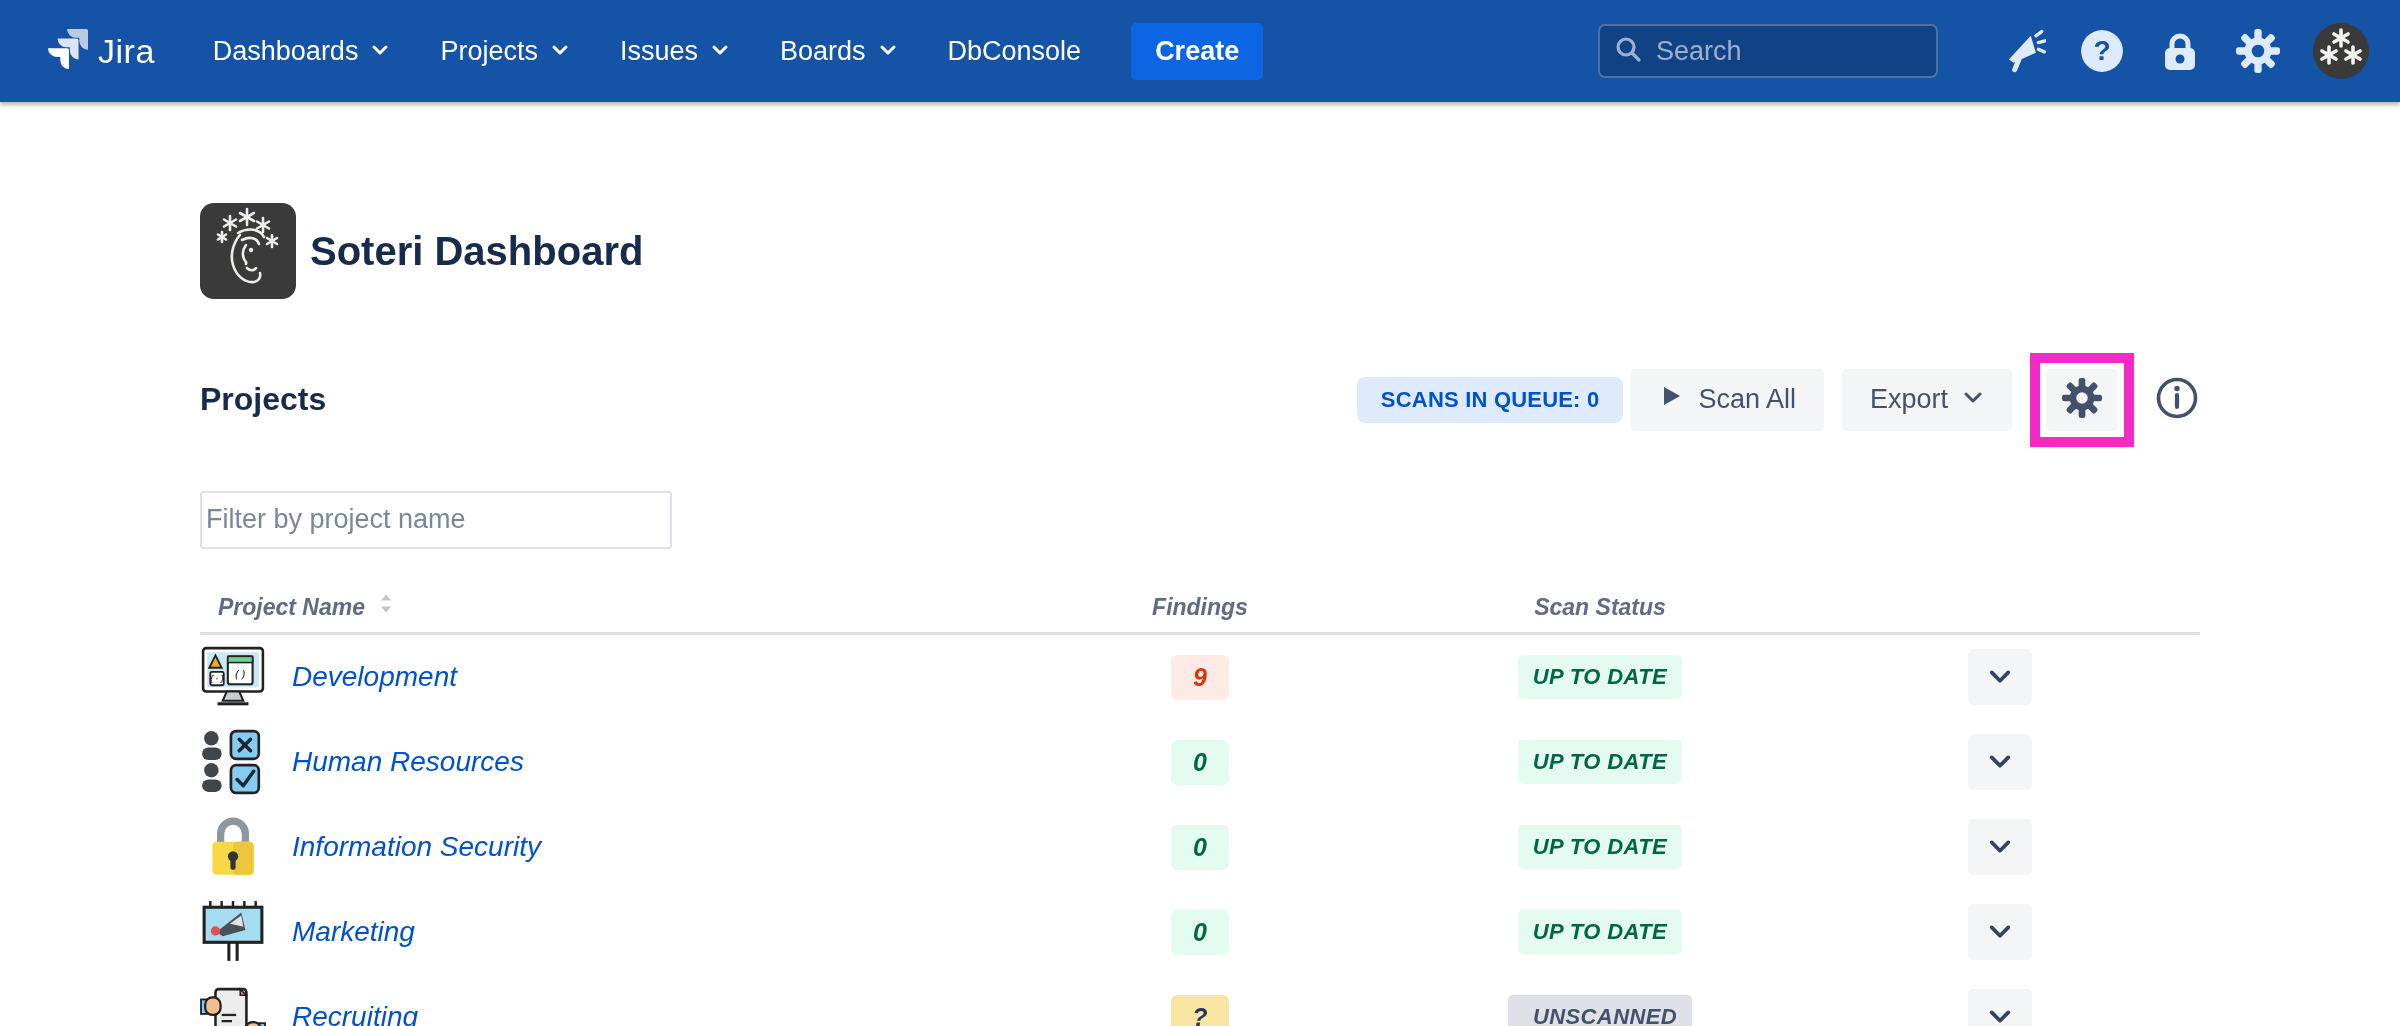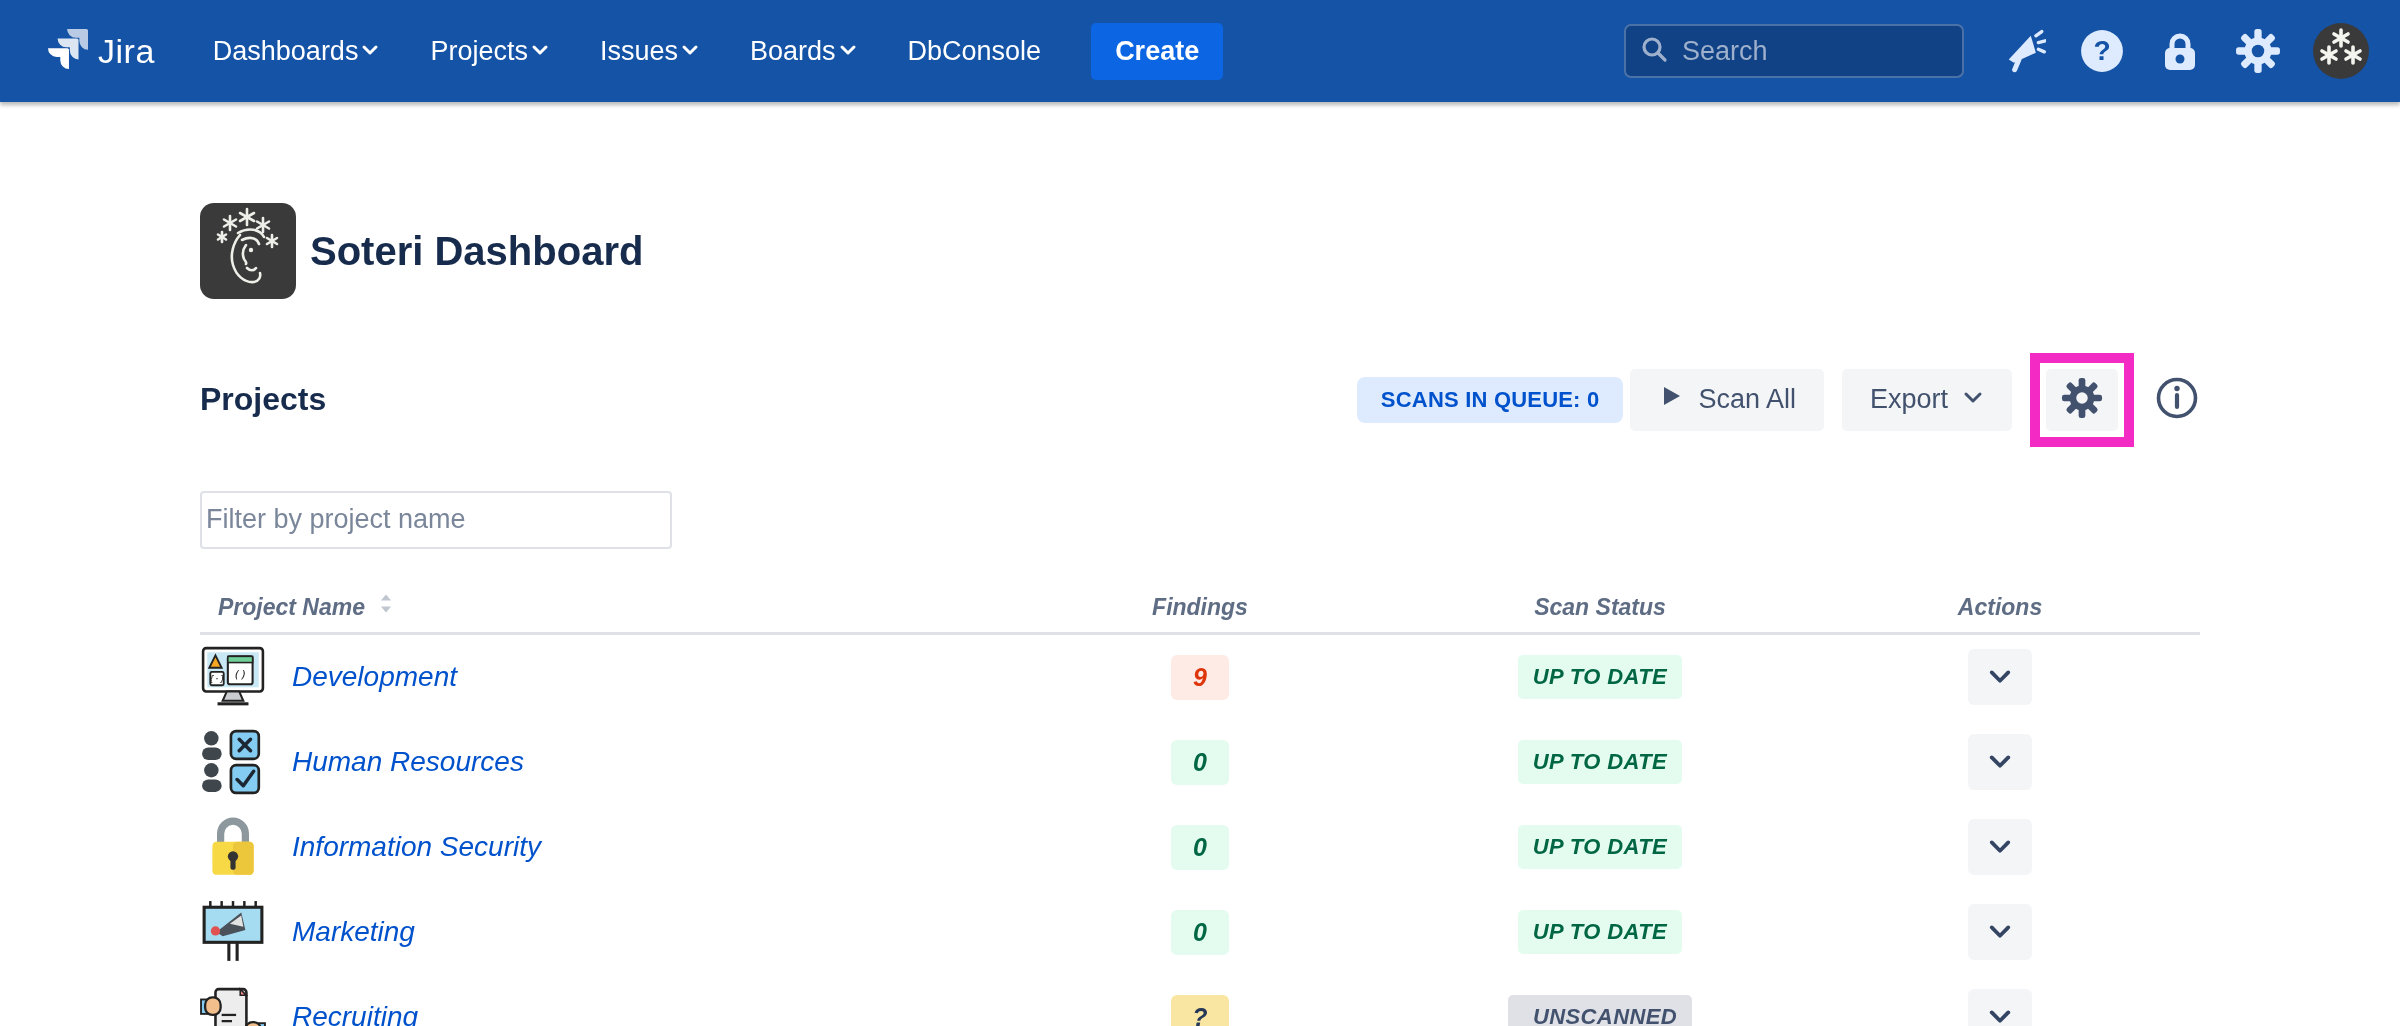--- a/index.html
+++ b/index.html
@@ -12,25 +12,25 @@
     --highlight:#F32BC4; --heading:#172B4D; --th:#5E6C84; --btn_bg:#F4F5F7; --btn_text:#42526E;
   }
   *{box-sizing:border-box;}
   html,body{margin:0;padding:0;}
   body{width:2400px;height:1026px;background:#fff;font-family:"Liberation Sans",sans-serif;overflow:hidden;}
 
   
   .navbar{height:102px;background:var(--nav_bg);display:flex;align-items:center;padding:0 30px 0 48px;box-shadow:0 3px 4px rgba(0,0,0,.28);position:relative;z-index:2;}
   .brand{display:flex;align-items:center;gap:10px;margin-right:58px;flex:0 0 auto;}
   .brand-text{color:#fff;font-size:34px;font-weight:500;letter-spacing:.5px;}
-  .nav-item{display:flex;align-items:center;gap:2px;color:#ffffff;font-size:27px;font-weight:500;margin-right:50px;cursor:pointer;white-space:nowrap;}
+  .nav-item{display:flex;align-items:center;gap:12px;color:#ffffff;font-size:27px;font-weight:500;margin-right:50px;cursor:pointer;white-space:nowrap;}
   .nav-item svg{margin-top:4px;}
   .create-btn{background:var(--create_bg);color:#fff;font-size:27px;font-weight:700;border:none;border-radius:5px;padding:13px 24px;cursor:pointer;margin-right:0;}
   .nav-spacer{flex:1 1 auto;}
-  .nav-search{width:340px;height:54px;border-radius:7px;background:rgba(9,30,66,.32);border:2px solid rgba(190,205,230,.35);display:flex;align-items:center;padding:0 14px;gap:12px;margin-right:36px;}
+  .nav-search{width:340px;height:54px;border-radius:7px;background:rgba(9,30,66,.32);border:2px solid rgba(190,205,230,.35);display:flex;align-items:center;padding:0 14px;gap:12px;margin-right:62px;}
   .nav-search input{background:transparent;border:none;outline:none;color:#E8EFFA;font-size:27px;width:100%;font-family:"Liberation Sans",sans-serif;}
   .nav-search input::placeholder{color:#9FB0CC;}
   .nav-iconbtn{width:48px;height:48px;display:flex;align-items:center;justify-content:center;margin-right:30px;cursor:pointer;flex:0 0 auto;}
   .nav-avatar{width:58px;height:58px;border-radius:50%;overflow:hidden;cursor:pointer;flex:0 0 auto;}
 
   
   .main{padding:0 200px;}
   .page-header{margin-top:100px;display:flex;align-items:center;gap:14px;}
   .app-icon{width:96px;height:96px;flex:0 0 auto;}
   .page-title{font-size:40px;font-weight:700;color:var(--heading);}
@@ -288,21 +288,20 @@
         <span>Project Name</span>
         <span>
           <svg width="18" height="24" viewBox="0 0 20 28">
               <polygon points="10,3 16,10 4,10" fill="#C1C7D0"></polygon>
               <polygon points="4,17 16,17 10,24" fill="#C1C7D0"></polygon>
             </svg>
         </span>
       </div>
       <div class="th">Findings</div>
       <div class="th">Scan Status</div>
-      <div class="th">Actions</div>
     </div>
 
     <div class="tbody">
 
       <div class="trow">
         <div class="name-cell">
           <span class="proj-icon">
             <svg width="66" height="66" viewBox="0 0 64 64">
               <rect x="3" y="4" width="58" height="42" rx="3" fill="#fff" stroke="#222" stroke-width="2.5"></rect>
               <rect x="7" y="8" width="50" height="34" fill="#C9E8F5"></rect>

